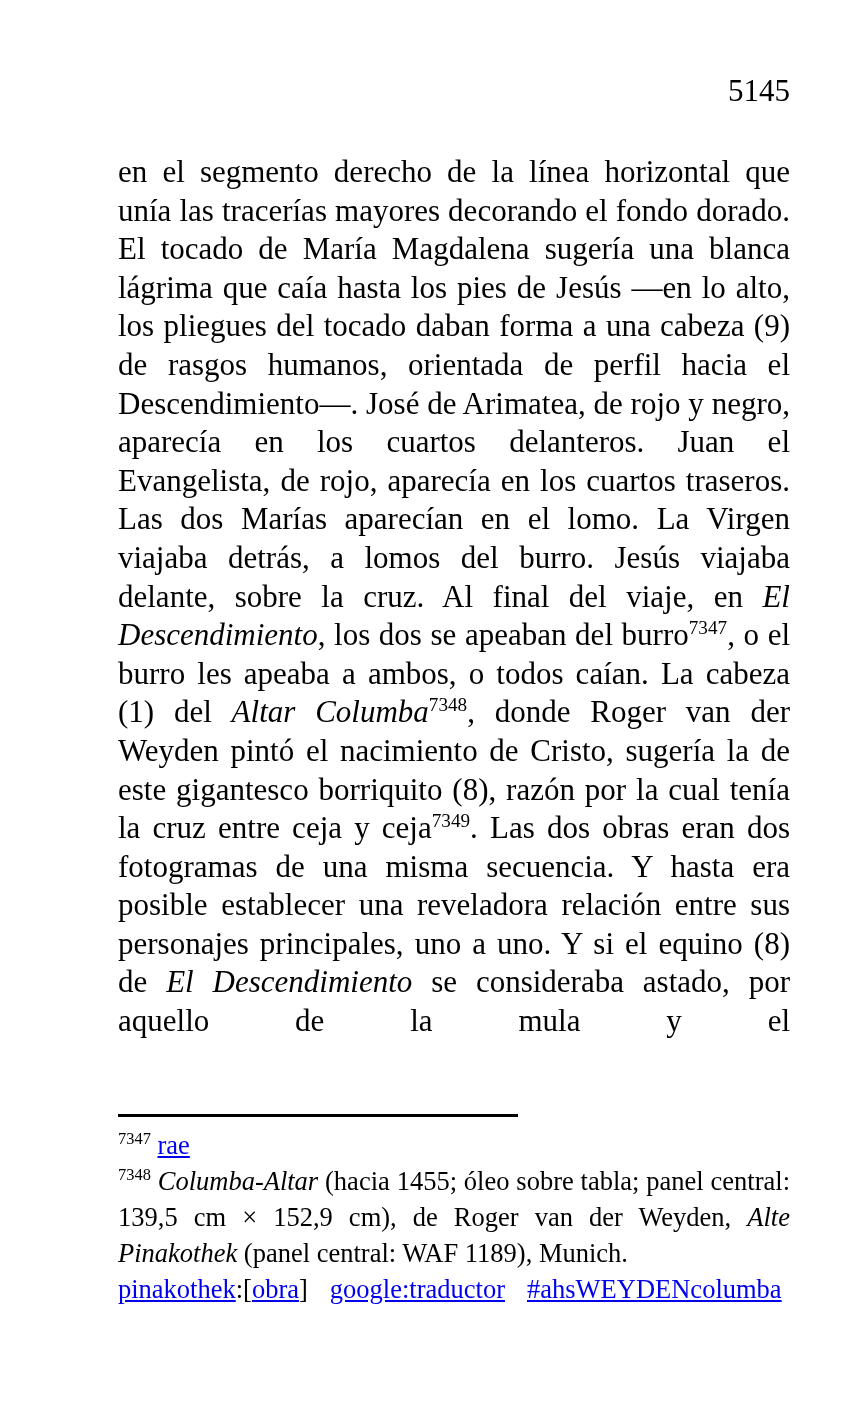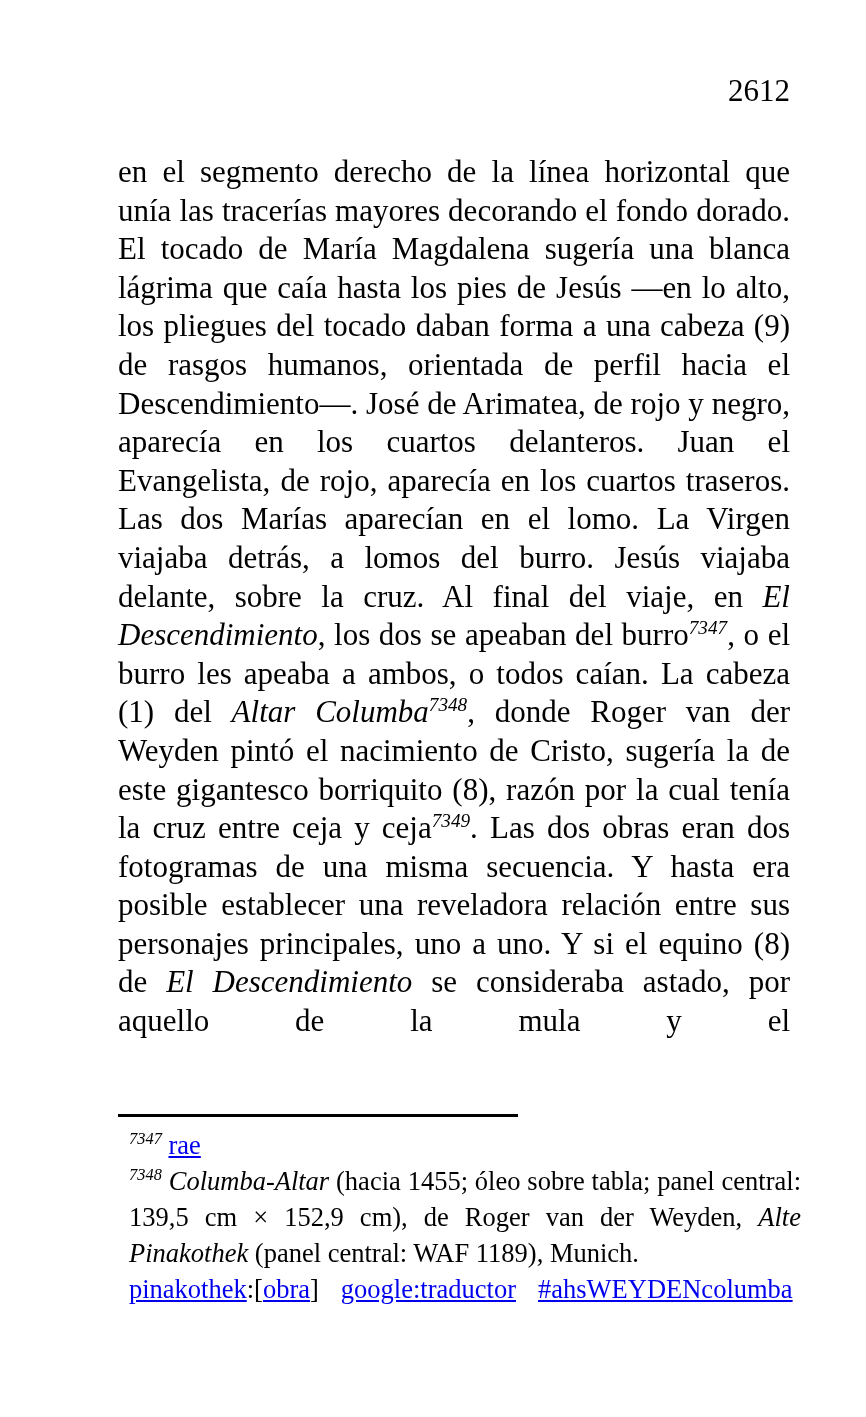--- a/index.html
+++ b/index.html
@@ -22,48 +22,47 @@
     top: 153px; left: 118px; width: 672px;
     font-size: 31px; line-height: 38.6px;
     text-align: justify;
     text-align-last: justify;
     -moz-text-align-last: justify;
   }
   .body-text sup, .footnotes sup {
     font-size: 0.62em;
     line-height: 0;
     vertical-align: super;
-    font-style: italic;
   }
   .footnote-rule {
     position: absolute;
     top: 1114px; left: 118px; width: 400px;
     height: 0;
     border-top: 3px solid var(--ink, #000000);
   }
   .footnotes {
     position: absolute;
     top: 1127px; left: 118px; width: 672px;
-    font-size: 26.5px; line-height: 36px; margin-left: 11px;
+    font-size: 26.5px; line-height: 36px;
   }
   .footnote { margin: 0; }
   .footnote.justified { text-align: justify; }
   .it { font-style: italic; }
   a.doclink {
     color: var(--link, #0000EE);
     text-decoration: underline;
     cursor: pointer;
   }
   .gap { display: inline-block; width: 22px; }
 </style>
 </head>
 <body>
 
 <div class="page">
-  <div class="page-number">2612</div>
+  <div class="page-number">5145</div>
 
   <div class="body-text"><span>en el segmento derecho de la línea horizontal que unía las tracerías mayores decorando el fondo dorado. El tocado de María Magdalena sugería una blanca lágrima que caía hasta los pies de Jesús —en lo alto, los pliegues del tocado daban forma a una cabeza (9) de rasgos humanos, orientada de perfil hacia el Descendimiento—. José de Arimatea, de rojo y negro, aparecía en los cuartos delanteros. Juan el Evangelista, de rojo, aparecía en los cuartos traseros. Las dos Marías aparecían en el lomo. La Virgen viajaba detrás, a lomos del burro. Jesús viajaba delante, sobre la cruz. Al final del viaje, en </span><span class="it">El Descendimiento</span><span>, los dos se apeaban del burro</span><sup>7347</sup><span>, o el burro les apeaba a ambos, o todos caían. La cabeza (1) del </span><span class="it">Altar Columba</span><sup>7348</sup><span>, donde Roger van der Weyden pintó el nacimiento de Cristo, sugería la de este gigantesco borriquito (8), razón por la cual tenía la cruz entre ceja y ceja</span><sup>7349</sup><span>. Las dos obras eran dos fotogramas de una misma secuencia. Y hasta era posible establecer una reveladora relación entre sus personajes principales, uno a uno. Y si el equino (8) de </span><span class="it">El Descendimiento</span><span> se consideraba astado, por aquello de la mula y el</span></div>
 
   <div class="footnote-rule"></div>
 
   <div class="footnotes">
     <div class="footnote"><sup>7347</sup><span> </span><a class="doclink" href="#">rae</a></div>
     <div class="footnote justified"><sup>7348</sup><span> </span><span class="it">Columba-Altar</span><span> (hacia 1455; óleo sobre tabla; panel central: 139,5 cm × 152,9 cm), de Roger van der Weyden, </span><span class="it">Alte Pinakothek</span><span> (panel central: WAF 1189), Munich.</span><br><a class="doclink" href="#">pinakothek</a><span>:[</span><a class="doclink" href="#">obra</a><span>]</span><span class="gap"></span><a class="doclink" href="#">google:traductor</a><span class="gap"></span><a class="doclink" href="#">#ahsWEYDENcolumba</a></div>
   </div>
 </div>

